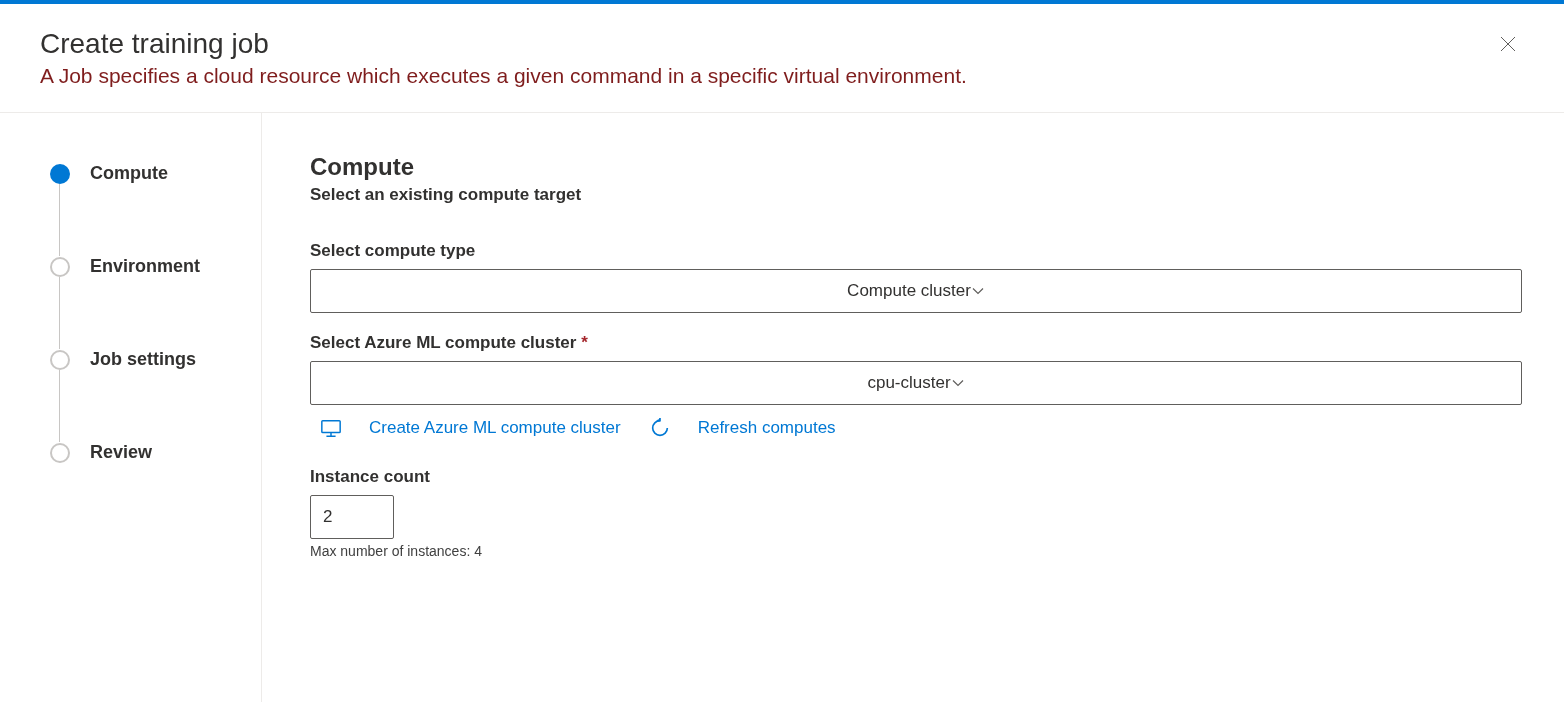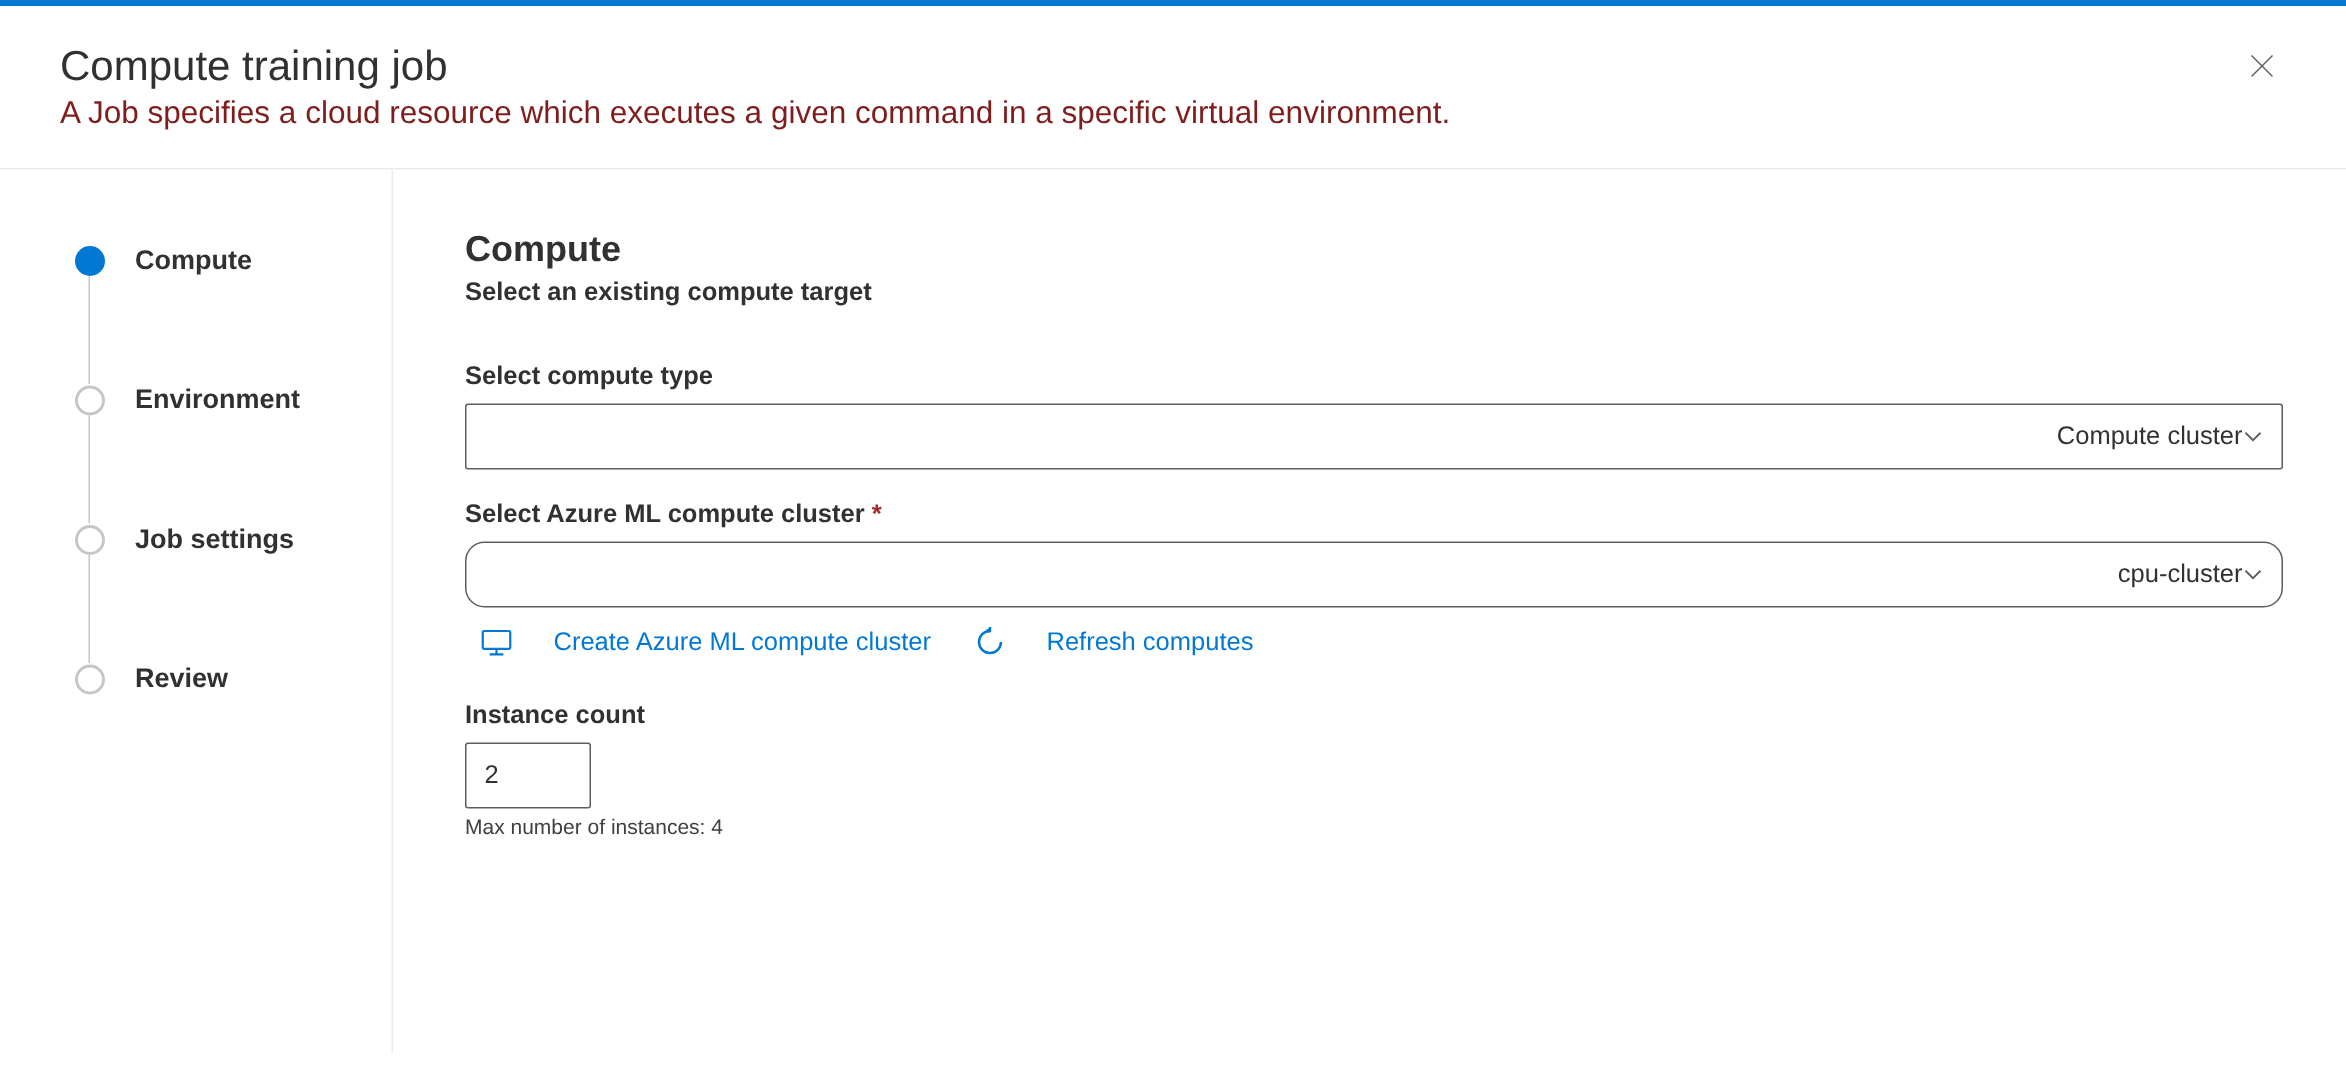--- a/index.html
+++ b/index.html
@@ -133,30 +133,29 @@
     }
     .select-box {
       width: 100%;
       max-width: 1212px;
       height: 44px;
       border: 1px solid #605e5c;
       border-radius: 2px;
       background: #ffffff;
       display: flex;
       align-items: center;
-      justify-content: flex-end;
+      justify-content: center;
       padding: 0 12px;
       cursor: pointer;
       font-size: 17px;
       color: #323130;
       margin-bottom: 20px;
     }
     .select-box.has-actions {
       margin-bottom: 12px;
-      border-radius: 13px;
     }
     .chevron {
       width: 14px;
       height: 14px;
       flex-shrink: 0;
     }
     .actions-row {
       display: flex;
       gap: 28px;
       margin-bottom: 28px;
@@ -192,21 +191,21 @@
       color: #404040;
     }
   </style>
 </head>
 <body>
 
 <div class="top-bar"></div>
 
 <div class="header">
   <div class="header-text">
-    <h1 class="page-title">Compute training job</h1>
+    <h1 class="page-title">Create training job</h1>
     <div class="page-subtitle">A Job specifies a cloud resource which executes a given command in a specific virtual environment.</div>
   </div>
   <div class="close-btn">
     <svg viewBox="0 0 16 16" fill="none" stroke="currentColor" stroke-width="1">
       <line x1="1" y1="1" x2="15" y2="15"></line>
       <line x1="15" y1="1" x2="1" y2="15"></line>
     </svg>
   </div>
 </div>
 

